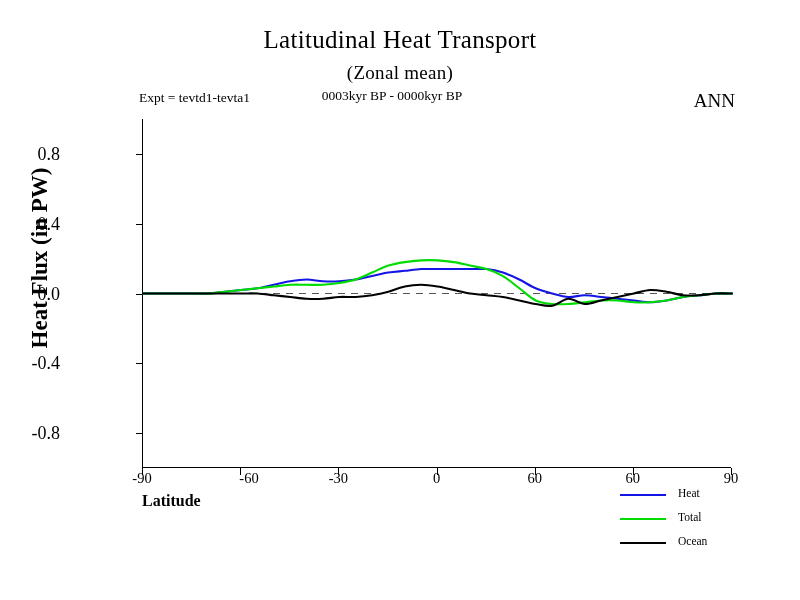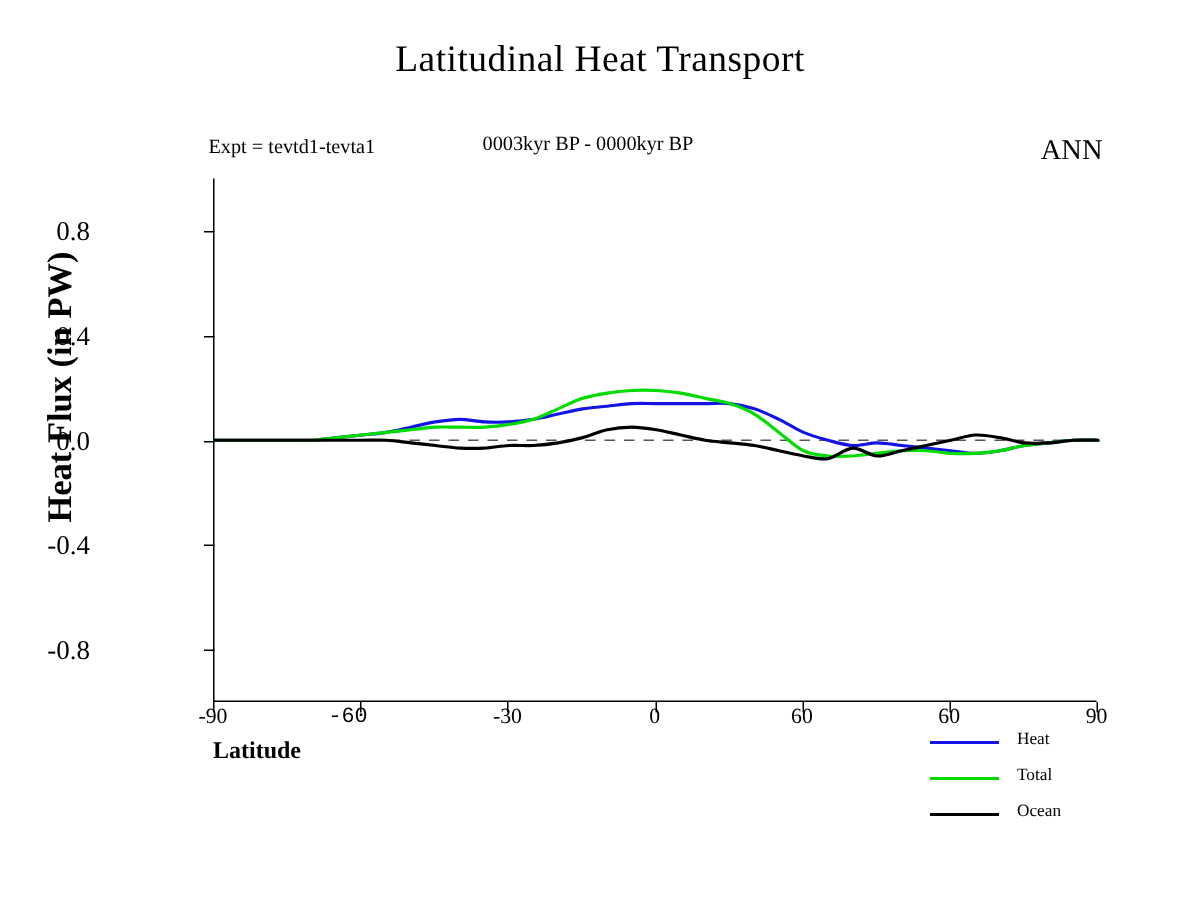--- a/index.html
+++ b/index.html
@@ -147,20 +147,21 @@
     font-size: 11.5px;
     font-family: "Liberation Serif", serif;
   }
 </style>
 </head>
 <body>
 
 <div id="chart-root">
 
   <div class="title" id="chart-title">Latitudinal Heat Transport</div>
+  <div class="title" id="chart-subtitle">(Zonal mean)</div>
   <div id="header-left">Expt = tevtd1-tevta1</div>
   <div id="header-center">0003kyr BP - 0000kyr BP</div>
   <div id="header-right">ANN</div>
 
   <div id="ylabel">Heat Flux (in PW)</div>
   <div id="xlabel">Latitude</div>
 
   <div id="ytick-labels">
       <div class="ytick-label" style="top: 423.1px; padding-left: 17px;">-0.8</div>
       <div class="ytick-mark" style="top: 433.1px;"></div>
@@ -169,21 +170,21 @@
       <div class="ytick-label" style="top: 283.5px;">0.0</div>
       <div class="ytick-mark" style="top: 293.5px;"></div>
       <div class="ytick-label" style="top: 213.7px;">0.4</div>
       <div class="ytick-mark" style="top: 223.7px;"></div>
       <div class="ytick-label" style="top: 143.9px;">0.8</div>
       <div class="ytick-mark" style="top: 153.9px;"></div>
     </div>
   <div id="xtick-labels">
       <div class="xtick-label" style="left: 112px;">-90</div>
       <div class="xtick-mark" style="left: 142px;"></div>
-      <div class="xtick-label" style="left: 202px; font-family: Liberation Mono, monospace;">-60</div>
+      <div class="xtick-label" style="left: 219px;">-60</div>
       <div class="xtick-mark" style="left: 240.167px;"></div>
       <div class="xtick-label" style="left: 308.333px;">-30</div>
       <div class="xtick-mark" style="left: 338.333px;"></div>
       <div class="xtick-label" style="left: 406.5px;">0</div>
       <div class="xtick-mark" style="left: 436.5px;"></div>
       <div class="xtick-label" style="left: 504.667px;">60</div>
       <div class="xtick-mark" style="left: 534.667px;"></div>
       <div class="xtick-label" style="left: 602.833px; font-family: Liberation Serif, serif;">60</div>
       <div class="xtick-mark" style="left: 632.833px;"></div>
       <div class="xtick-label" style="left: 701px;">90</div>

